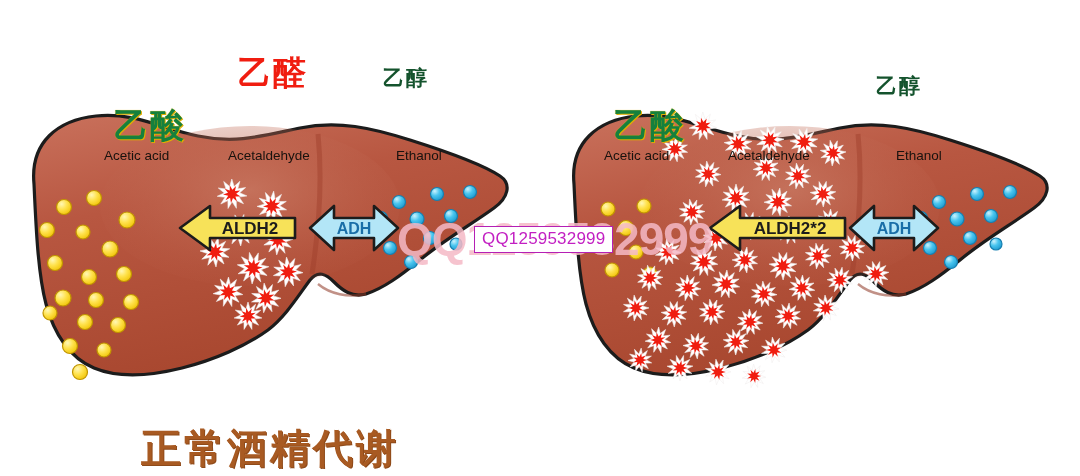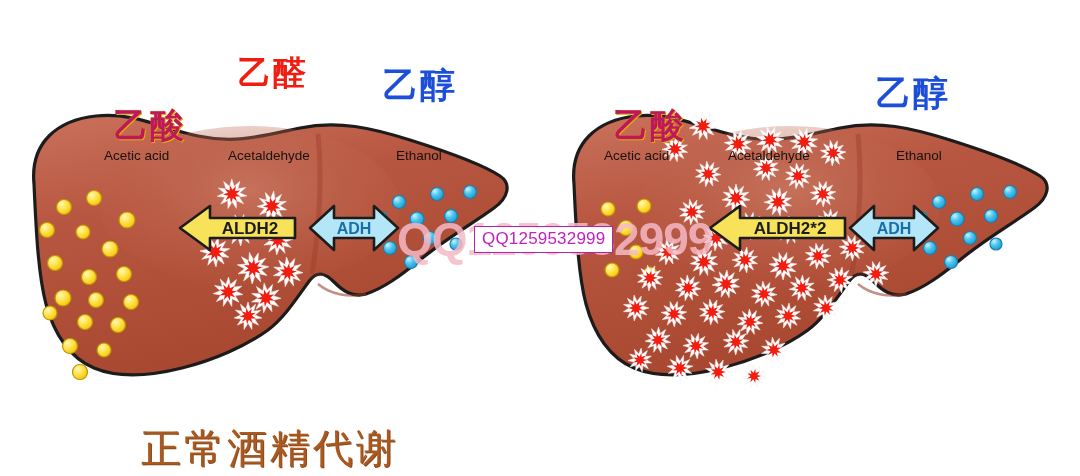--- a/index.html
+++ b/index.html
@@ -20,41 +20,41 @@
 
   
   .cjk{
     position:absolute;
     font-family:"DejaVu Sans","Liberation Sans",sans-serif;
     font-weight:bold;
     white-space:nowrap;
     line-height:1;
   }
   .lbl-acetaldehyde{color:#f01d10;font-size:33px;letter-spacing:2px;}
-  .lbl-ethanol-cjk{color:#1d4ed8;font-size:35px;letter-spacing:2px;}
+  .lbl-ethanol-cjk{color:#14532d;font-size:21px;letter-spacing:2px;}
   .lbl-aceticacid-cjk{
-    color:#be185d;font-size:34px;letter-spacing:2px;
+    color:#15803d;font-size:34px;letter-spacing:2px;
     text-shadow:0 0 1px #e8b400,1px 1px 0 #e0ae00;
   }
 
   
   .en{
     position:absolute;
     font-size:13.5px;
     color:#18120e;
     white-space:nowrap;
     font-family:"Liberation Sans",sans-serif;
     text-align:right;
   }
 
   
   .caption{
     position:absolute;bottom:8px;width:540px;text-align:center;
     font-family:"DejaVu Sans","Liberation Sans",sans-serif;
-    font-weight:normal;font-size:40px;color:#a85a22;
+    font-weight:bold;font-size:40px;color:#a85a22;
     letter-spacing:3px;line-height:1;
     text-shadow:1px 1px 0 #8f4a19;
   }
 
   
   #wm-ghost{
     position:absolute;left:397px;top:212px;
     font-size:46px;font-weight:bold;color:#f5b9c6;
     font-family:"Liberation Sans",sans-serif;
     letter-spacing:-1px;white-space:nowrap;opacity:.85;

